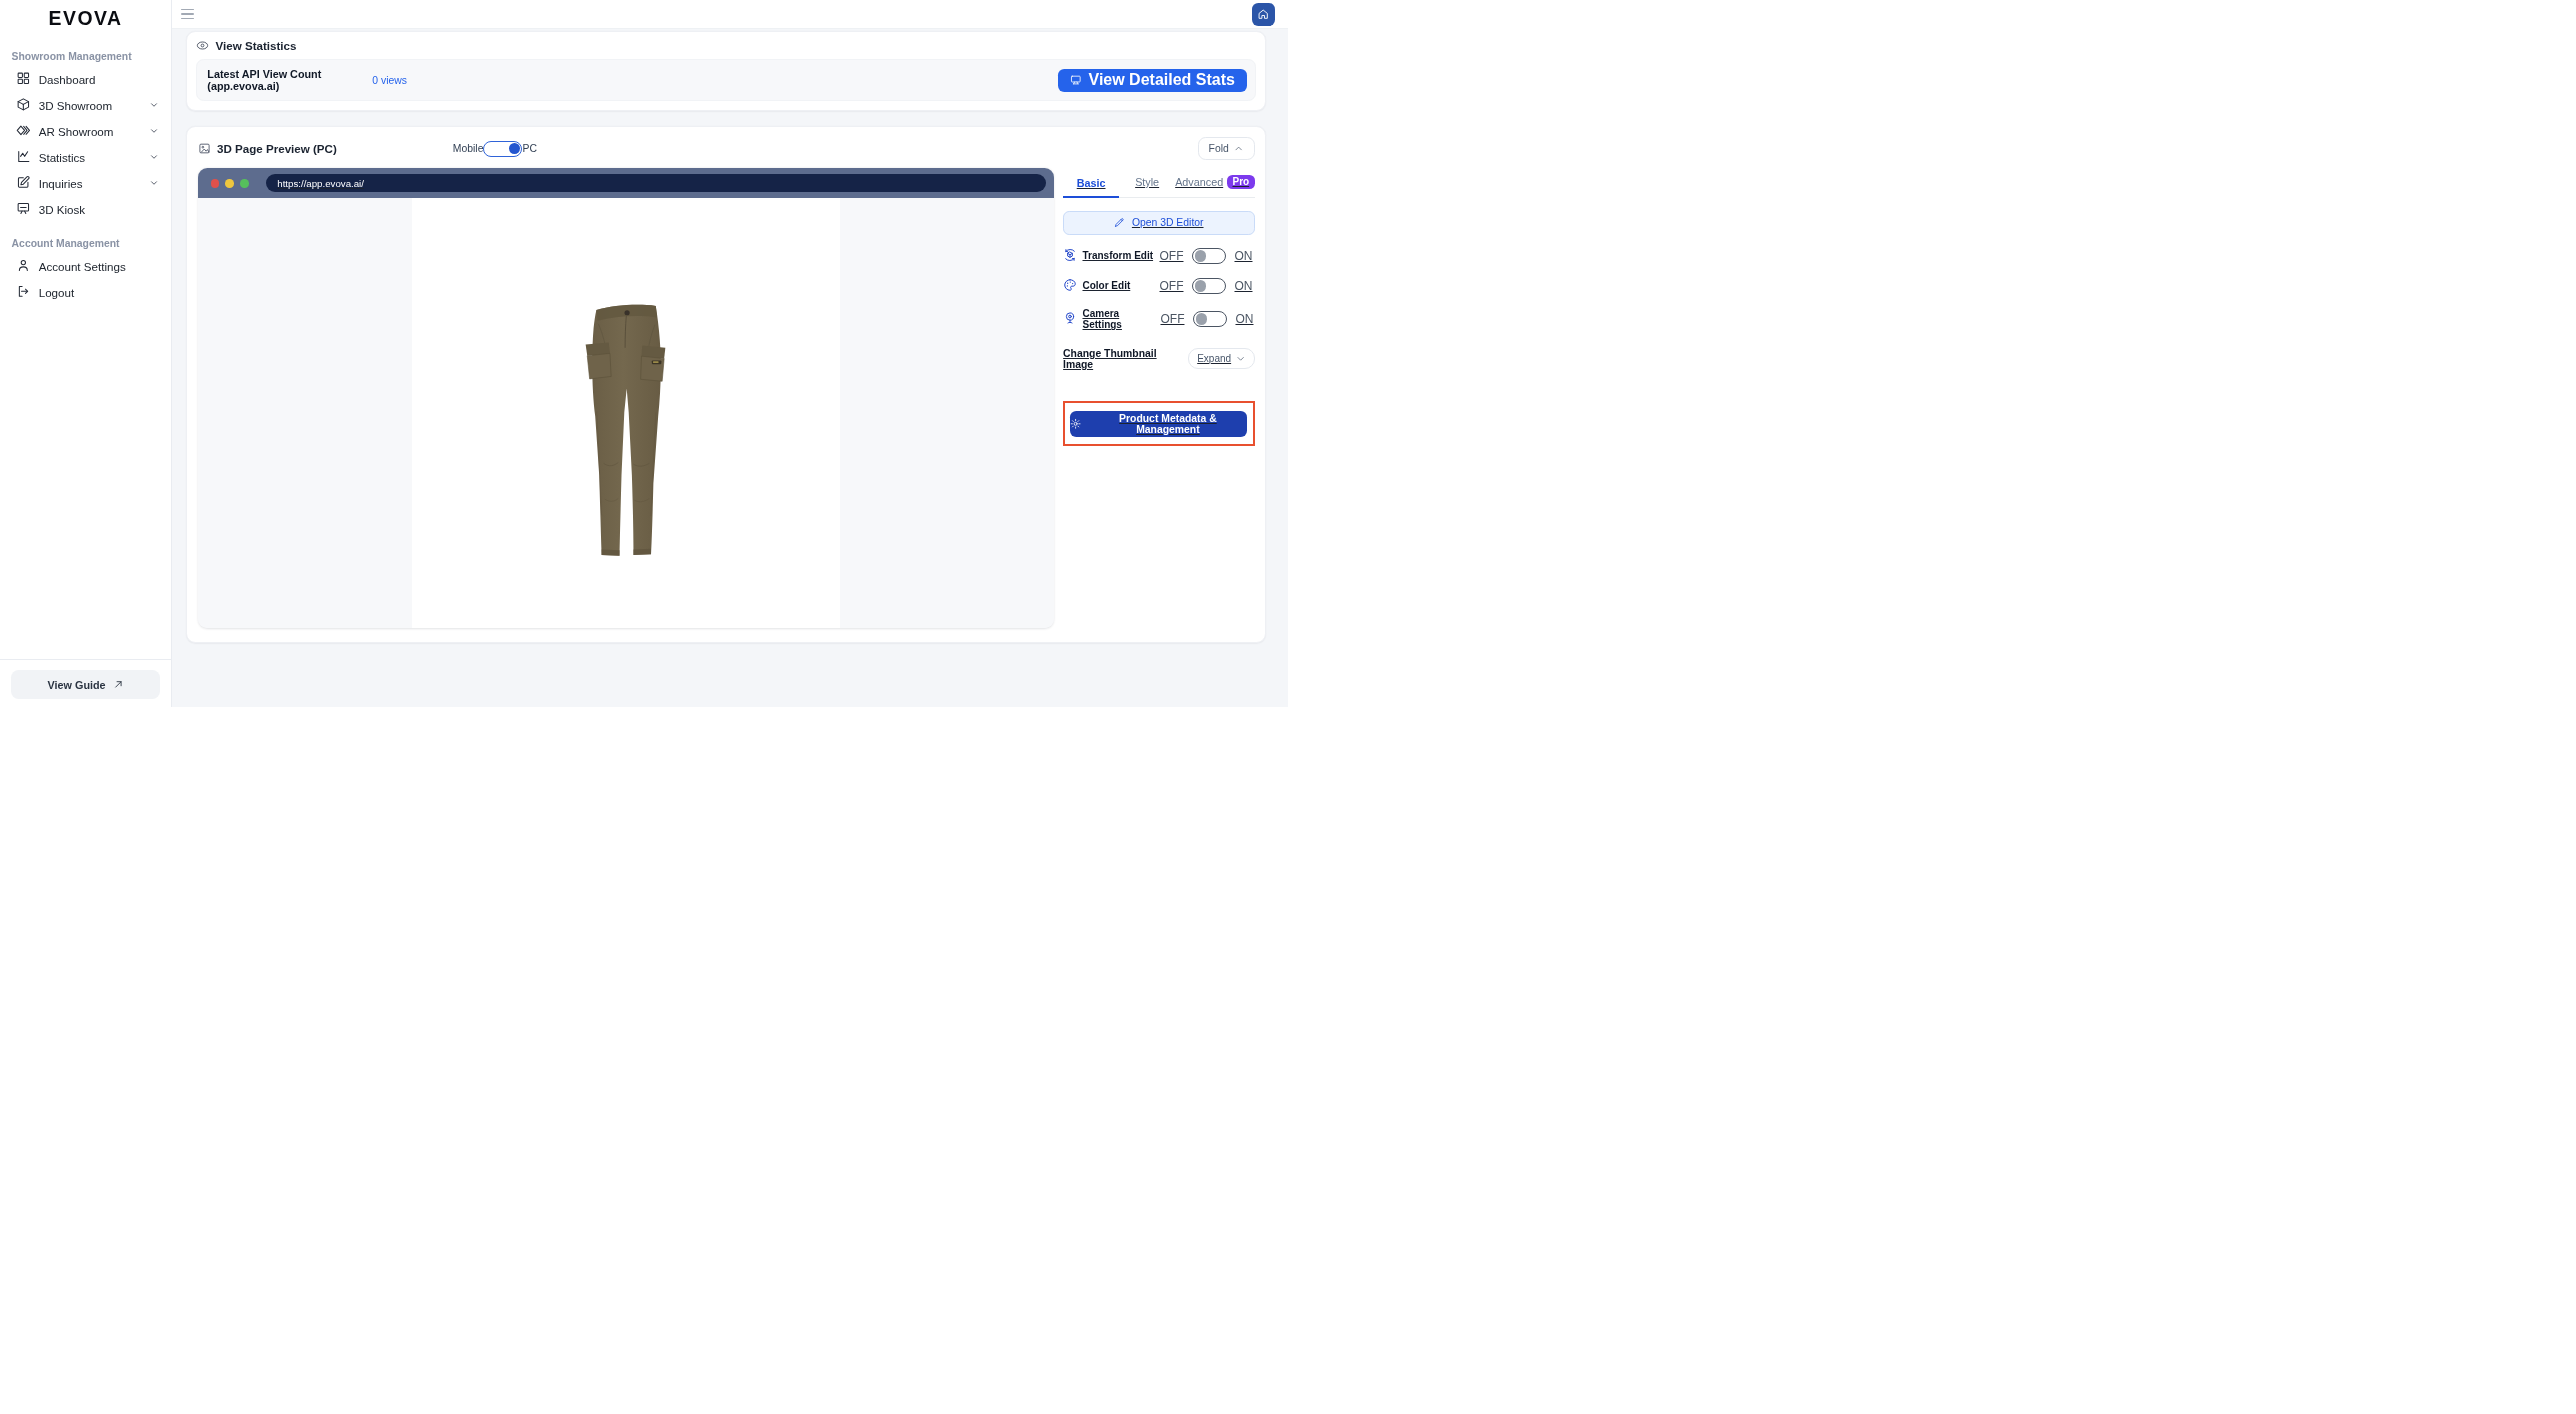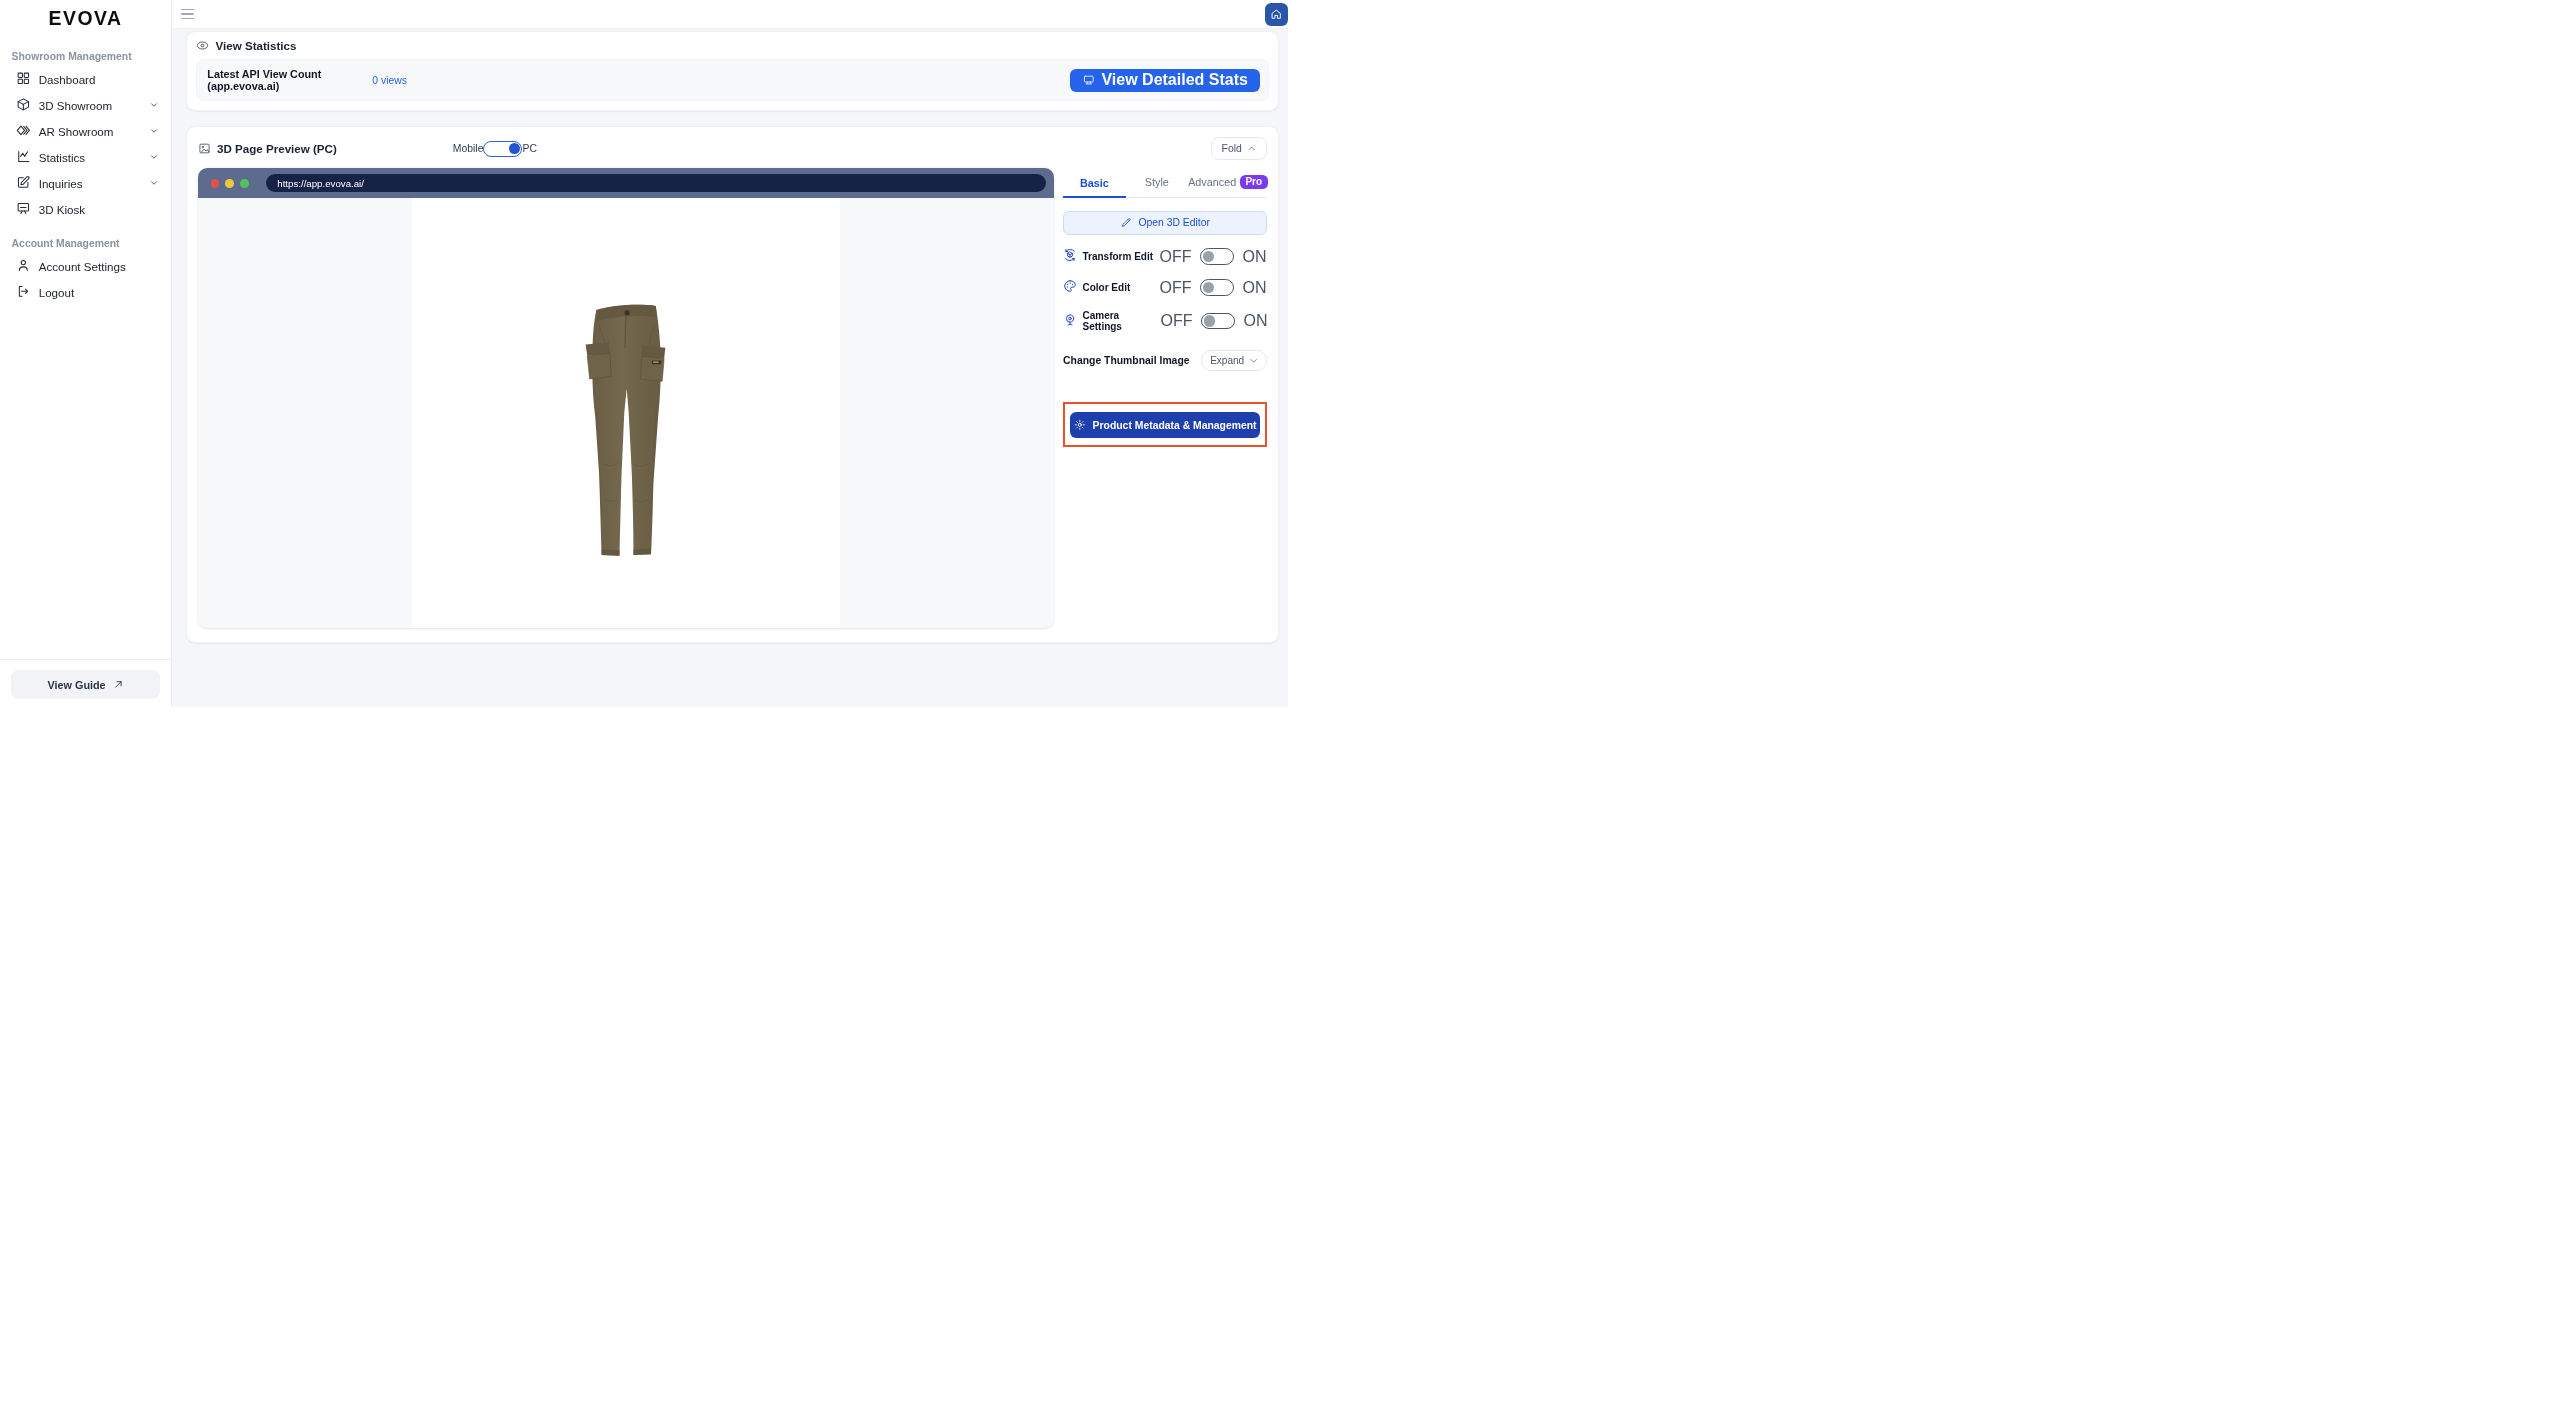--- a/index.html
+++ b/index.html
@@ -49,21 +49,21 @@
   .preview-head { display:flex; align-items:center; height:31px; }
   .preview-head .card-head svg { stroke:#474f61; }
   .device-toggle { display:flex; align-items:center; gap:0; margin-left:116px; }
   .device-toggle .dlabel { font-size:10.4px; color:#334155; }
   .switch { width:39px; height:16.3px; border:1.5px solid #2f63d8; border-radius:773px; background:#fff; position:relative; cursor:pointer; }
   .switch .knob { position:absolute; top:1.2px; width:10.8px; height:10.8px; border-radius:50%; }
   .switch.on .knob { right:1.9px; background:#2456cf; }
   .fold-btn { margin-left:auto; height:23px; padding:0 10px; background:#fff; border:0.8px solid #e4e8ee; border-radius:7.7px; color:#475569; font-family:inherit; font-size:10.4px; display:flex; align-items:center; gap:5.4px; cursor:pointer; }
   .fold-btn svg, .expand-btn svg { width:9.3px; height:9.3px; stroke:#5b6677; stroke-width:2; fill:none; stroke-linecap:round; stroke-linejoin:round; }
 
-  .preview-body { display:flex; gap:9.3px; margin-top:3.9px; }
+  .preview-body { display:flex; gap:9.3px; margin-top:3.9px;text-decoration:underline; }
 
   
   .browser { width:856px; height:460px; border-radius:9.3px; overflow:hidden; box-shadow:0 0.8px 2.3px rgba(16,24,40,.12); background:#f7f8fa; }
   .chrome { height:30px; background:#5d6c8e; display:flex; align-items:center; padding:0 7.7px 0 13px; }
   .dot { width:8.5px; height:8.5px; border-radius:50%; margin-right:6.2px; }
   .dot.r { background:#e0514b; } .dot.y { background:#eec73e; } .dot.g { background:#56c05c; }
   .url-pill { margin-left:11.6px; flex:1; height:18px; background:#152347; border-radius:9.3px; display:flex; align-items:center; padding-left:10.8px; font-size:9.7px; color:#fff; }
   .viewport { height:430px; display:flex; justify-content:center; background:#f7f8fa; }
   .stage { width:428px; background:#fff; display:flex; justify-content:center; align-items:flex-start; padding-top:94px; }
 
@@ -72,21 +72,21 @@
   .tabs { display:flex; border-bottom:1.5px solid #e9ecef; }
   .tab { flex:1; text-align:center; padding:4.6px 0 7.7px; font-size:10.8px; color:#64748b; cursor:pointer; display:flex; justify-content:center; align-items:center; gap:3.9px; }
   .tab.active { color:#1d4ed8; font-weight:700; border-bottom:2.3px solid #1d4ed8; margin-bottom:-1.5px; padding-bottom:5.4px; }
   .pro-badge { background:#7c3aed; color:#fff; font-size:10px; font-weight:700; padding:1.9px 5.4px; border-radius:5.4px; line-height:1; }
   .open-editor { margin-top:13px; width:100%; height:24px; background:#ecf3fe; border:0.8px solid #c9dbf8; border-radius:6.2px; color:#1d4ed8; font-family:inherit; font-size:10.4px; display:flex; align-items:center; justify-content:center; gap:7px; cursor:pointer; }
   .open-editor svg { width:10.8px; height:10.8px; stroke:#1d4ed8; stroke-width:1.8; fill:none; stroke-linecap:round; stroke-linejoin:round; }
 
   .trow { display:flex; align-items:center; margin-top:13px; }
   .trow .ticon svg { width:14px; height:14px; stroke:#2045c8; stroke-width:1.7; fill:none; stroke-linecap:round; stroke-linejoin:round; }
   .trow .tlabel { width:77px; margin-left:5.4px; font-size:10px; font-weight:700; color:#0f1726; line-height:11.6px; }
-  .offon { font-size:16px; color:#4b5563; }
+  .offon { font-size:12px; color:#4b5563; }
   .gswitch { width:34px; height:16.3px; border:1.2px solid #4b5563; border-radius:773px; background:#fff; position:relative; margin:0 8.5px; cursor:pointer; }
   .gswitch .knob { position:absolute; top:1.4px; left:1.9px; width:11.2px; height:11.2px; border-radius:50%; background:#9aa1ab; }
 
   .thumb-row { display:flex; align-items:center; margin-top:17px; }
   .thumb-label { font-size:10.4px; font-weight:700; color:#0f1726; }
   .expand-btn { margin-left:auto; height:21px; padding:0 8.5px; background:#fff; border:0.8px solid #e4e8ee; border-radius:10px; color:#475569; font-family:inherit; font-size:10px; display:flex; align-items:center; gap:4.6px; cursor:pointer; }
 
   .meta-zone { margin-top:31px; border:2.3px solid #e8502f; padding:8.5px 5.4px 7px; }
   .meta-btn { width:100%; height:25.5px; background:#1e3fae; border:none; border-radius:6.2px; color:#fff; font-family:inherit; font-size:10.4px; font-weight:700; display:flex; align-items:center; justify-content:center; gap:7px; cursor:pointer; }
   .meta-btn svg { width:11.6px; height:11.6px; stroke:#fff; stroke-width:1.8; fill:none; stroke-linecap:round; }

